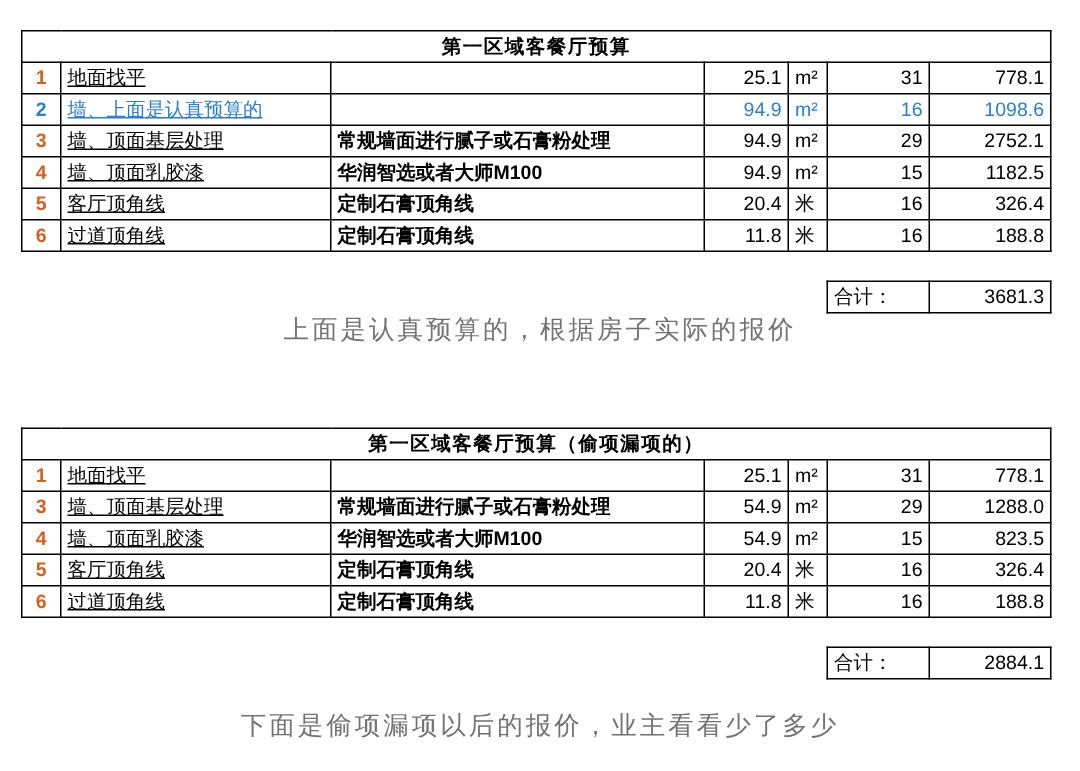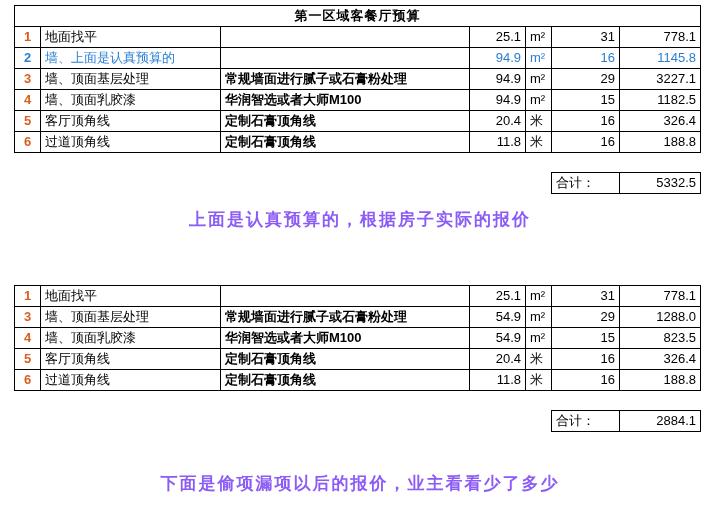--- a/index.html
+++ b/index.html
@@ -45,20 +45,21 @@
     color: #d95f1e;
     font-weight: bold;
     font-size: 13px;
   }
   .idx-blue {
     color: #1f6fc4;
   }
   .name {
     text-align: left;
     padding-left: 6px;
+    text-decoration: underline;
   }
   .desc {
     text-align: left;
     padding-left: 6px;
     font-weight: bold;
   }
   .num {
     text-align: right;
     padding-right: 4px;
   }
@@ -70,30 +71,30 @@
   .blue-row td {
     color: #2a7fd4;
   }
   .totlabel {
     text-align: left;
     padding-left: 6px;
     margin-left: 34px;
   }
   .caption {
     text-align: center;
-    color: #8b5cf6;
-    font-weight: bold;
+    color: #737373;
+    font-weight: normal;
     font-size: 17px;
     letter-spacing: 2px;
     font-family: "Liberation Serif", serif;
   }
   .tbl-wrap {
     position: absolute;
   }
-  #table1-wrap { left: 14px; top: 5px; }
+  #table1-wrap { left: 14px; top: 20px; }
   #caption1-wrap { left: 0px; top: 208px; width: 720px; }
   #table2-wrap { left: 14px; top: 285px; }
   #caption2-wrap { left: 0px; top: 472px; width: 720px; }
 </style>
 </head>
 <body>
 
 <div class="page">
 
   <div class="tbl-wrap" id="table1-wrap">
@@ -122,31 +123,31 @@
           <td class="num">778.1</td>
         </tr>
 
         <tr class="blue-row">
           <td class="idx idx-blue">2</td>
           <td class="name">墙、上面是认真预算的</td>
           <td class="desc"></td>
           <td class="num">94.9</td>
           <td class="unit">m²</td>
           <td class="num">16</td>
-          <td class="num">1145.8</td>
+          <td class="num">1098.6</td>
         </tr>
 
         <tr>
           <td class="idx">3</td>
           <td class="name">墙、顶面基层处理</td>
           <td class="desc">常规墙面进行腻子或石膏粉处理</td>
           <td class="num">94.9</td>
           <td class="unit">m²</td>
           <td class="num">29</td>
-          <td class="num">3227.1</td>
+          <td class="num">2752.1</td>
         </tr>
 
         <tr>
           <td class="idx">4</td>
           <td class="name">墙、顶面乳胶漆</td>
           <td class="desc">华润智选或者大师M100</td>
           <td class="num">94.9</td>
           <td class="unit">m²</td>
           <td class="num">15</td>
           <td class="num">1182.5</td>
@@ -182,21 +183,21 @@
           <td class="blank" style="border:none"></td>
         </tr>
 
         <tr>
           <td style="border:none"></td>
           <td style="border:none"></td>
           <td style="border:none"></td>
           <td style="border:none"></td>
           <td style="border:none"></td>
           <td class="totlabel">合计：</td>
-          <td class="num">5332.5</td>
+          <td class="num">3681.3</td>
         </tr>
       </tbody>
     </table>
   </div>
 
   <div class="tbl-wrap" id="caption1-wrap">
     <div class="caption">上面是认真预算的，根据房子实际的报价</div>
   </div>
 
   <div class="tbl-wrap" id="table2-wrap">
@@ -204,20 +205,23 @@
       <colgroup>
         <col style="width:26px">
         <col style="width:180px">
         <col style="width:249px">
         <col style="width:56px">
         <col style="width:26px">
         <col style="width:68px">
         <col style="width:81px">
       </colgroup>
       <tbody>
+        <tr>
+          <td class="title-cell" colspan="7">第一区域客餐厅预算（偷项漏项的）</td>
+        </tr>
 
         <tr>
           <td class="idx">1</td>
           <td class="name">地面找平</td>
           <td class="desc"></td>
           <td class="num">25.1</td>
           <td class="unit">m²</td>
           <td class="num">31</td>
           <td class="num">778.1</td>
         </tr>

